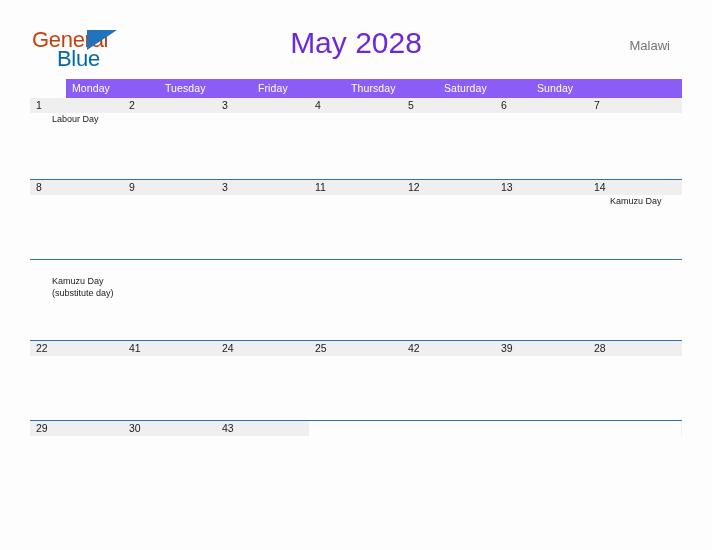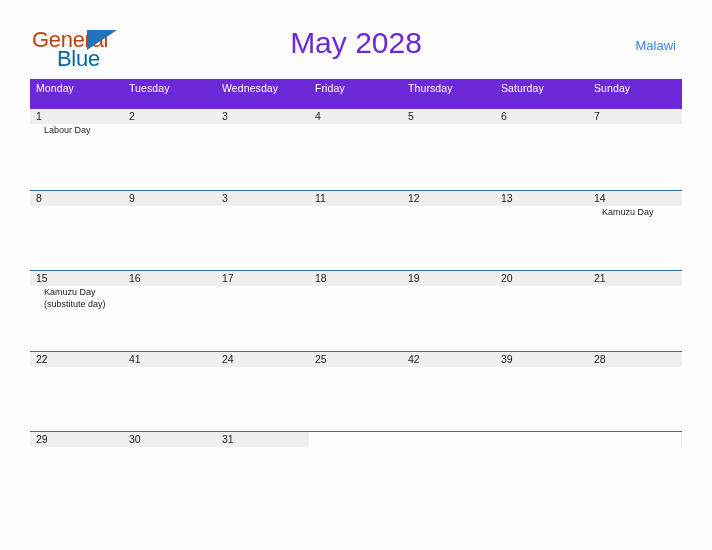--- a/index.html
+++ b/index.html
@@ -71,38 +71,39 @@
     top: 0;
     width: 652px;
     text-align: center;
     font-size: 30px;
     color: #6d28d9;
     line-height: 42px;
     font-family: "Liberation Sans", sans-serif;
   }
   .country {
     position: absolute;
-    right: 6px;
+    right: 12px;
     top: 16px;
     font-size: 13px;
-    color: #3b82f6;
+    color: #737373;
     text-align: right;
   }
 
   
   .calendar {
     position: absolute;
     left: 30px;
     top: 79px;
     width: 652px;
   }
   .weekday-row {
     display: flex;
-    background: #6d28d9;
-    height: 30px;
+    background: #8b5cf6;
+    height: 19px;
+    margin-left: 36px;
   }
   .weekday {
     width: 93px;
     flex: 0 0 93px;
     color: #ffffff;
     font-size: 10.5px;
     line-height: 19px;
     padding-left: 6px;
     box-sizing: border-box;
     letter-spacing: 0.1px;
@@ -116,21 +117,21 @@
   }
   .week.first { border-top: 0; }
   .week .numbers {
     display: flex;
     height: 15px;
     background: #efefef;
   }
   .week .cells {
     display: flex;
     position: absolute;
-    left: 8px;
+    left: 16px;
     top: 15px;
     width: 652px;
   }
   .band-seg {
     width: 93px;
     flex: 0 0 93px;
     height: 15px;
     box-sizing: border-box;
   }
   .daynum {
@@ -168,21 +169,20 @@
 
     <div class="cal-title">May 2028</div>
 
     <div class="country">Malawi</div>
   </div>
 
   <div class="calendar">
     <div class="weekday-row" id="weekday-row">
         <div class="weekday">Monday</div>
         <div class="weekday">Tuesday</div>
-        <div class="weekday">Wednesday</div>
         <div class="weekday">Friday</div>
         <div class="weekday">Thursday</div>
         <div class="weekday">Saturday</div>
         <div class="weekday">Sunday</div>
       </div>
     <div id="weeks-container">
         <div class="week first">
           <div class="numbers">
             <div class="band-seg">
               <div class="daynum">1</div>
@@ -248,43 +248,20 @@
             <div class="cell"></div>
             <div class="cell"></div>
             <div class="cell"></div>
             <div class="cell"></div>
             <div class="cell">
               <div class="event">Kamuzu Day</div>
             </div>
           </div>
         </div>
         <div class="week">
-          <div class="numbers">
-            <div class="band-seg">
-              <div class="daynum">15</div>
-            </div>
-            <div class="band-seg">
-              <div class="daynum">16</div>
-            </div>
-            <div class="band-seg">
-              <div class="daynum">17</div>
-            </div>
-            <div class="band-seg">
-              <div class="daynum">18</div>
-            </div>
-            <div class="band-seg">
-              <div class="daynum">19</div>
-            </div>
-            <div class="band-seg">
-              <div class="daynum">20</div>
-            </div>
-            <div class="band-seg">
-              <div class="daynum">21</div>
-            </div>
-          </div>
           <div class="cells">
             <div class="cell">
               <div class="event">Kamuzu Day</div>
               <div class="event">(substitute day)</div>
             </div>
             <div class="cell"></div>
             <div class="cell"></div>
             <div class="cell"></div>
             <div class="cell"></div>
             <div class="cell"></div>
@@ -327,21 +304,21 @@
         </div>
         <div class="week">
           <div class="numbers">
             <div class="band-seg">
               <div class="daynum">29</div>
             </div>
             <div class="band-seg">
               <div class="daynum">30</div>
             </div>
             <div class="band-seg">
-              <div class="daynum">31</div>
+              <div class="daynum">43</div>
             </div>
             <div class="band-seg" style="background: rgb(253, 253, 253);">
               <div class="daynum"></div>
             </div>
             <div class="band-seg" style="background: rgb(253, 253, 253);">
               <div class="daynum"></div>
             </div>
             <div class="band-seg" style="background: rgb(253, 253, 253);">
               <div class="daynum"></div>
             </div>

